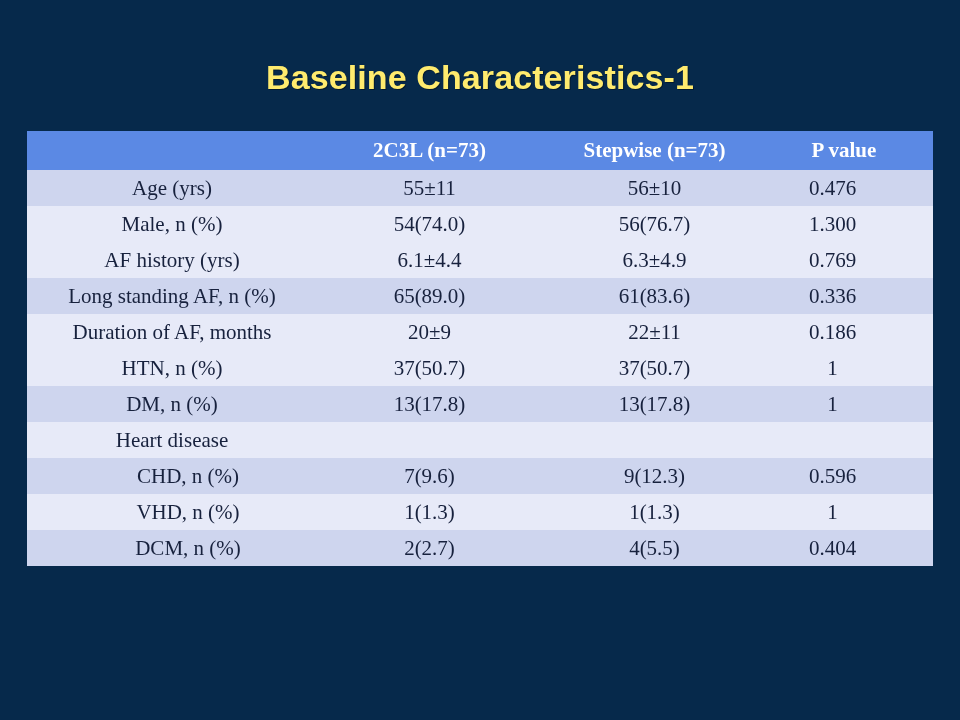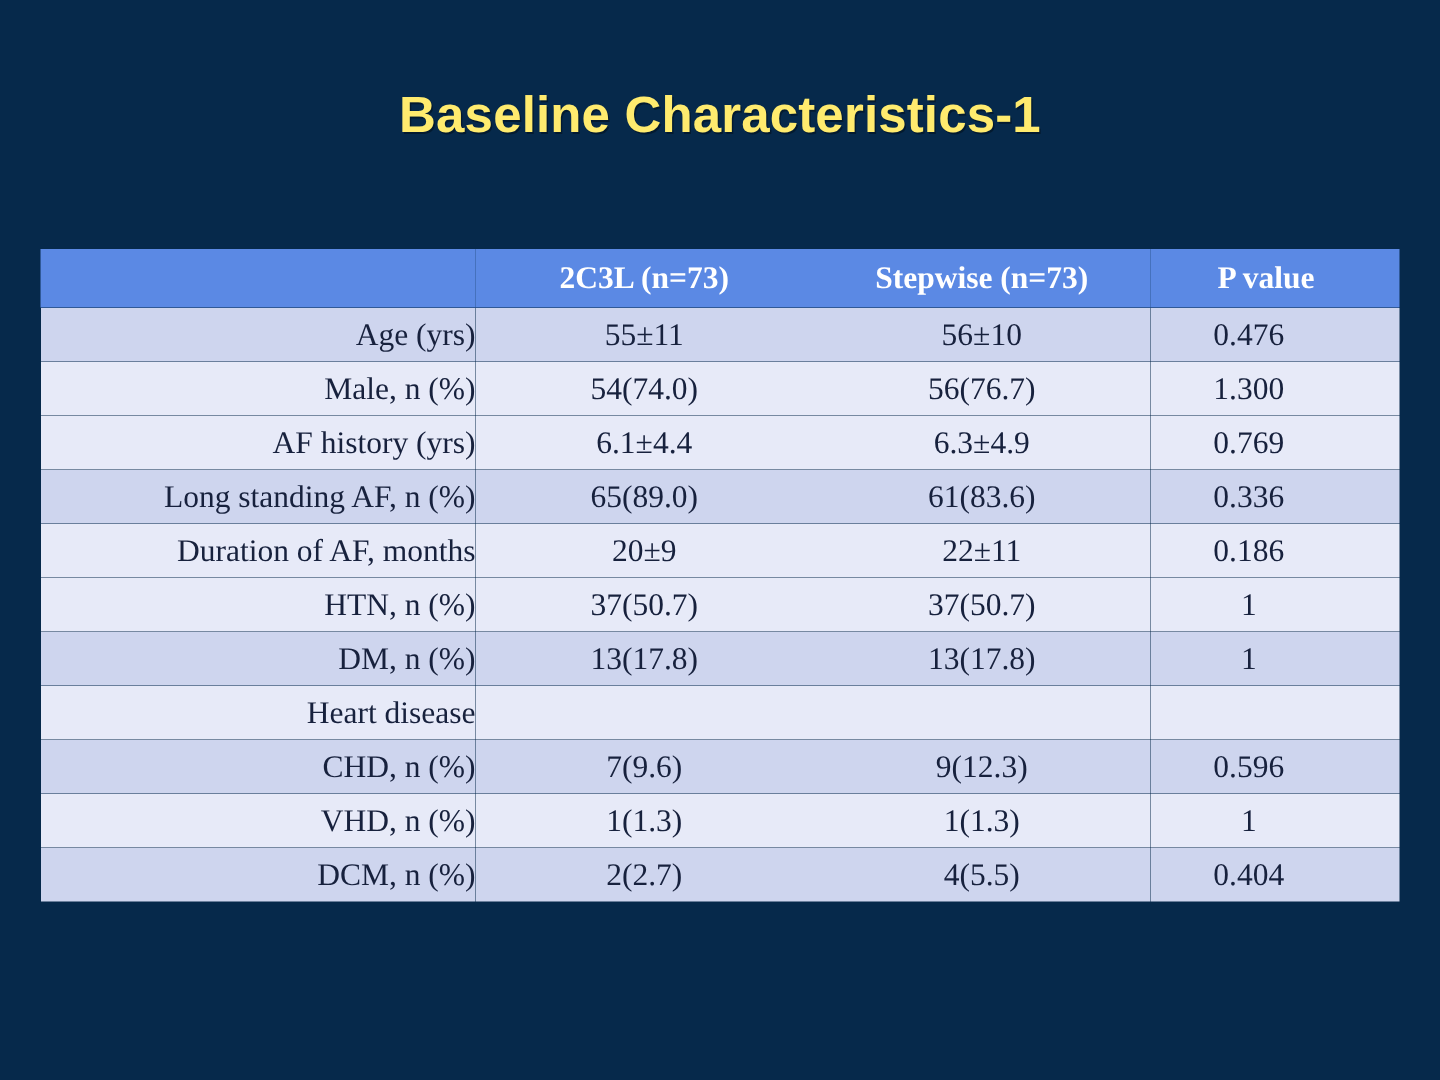--- a/index.html
+++ b/index.html
@@ -31,21 +31,20 @@
     font-size: 34px;
     letter-spacing: 0.1px;
     color: #ffeb6e;
     text-shadow: 1px 1px 0 rgba(0,0,0,0.35);
   }
   .table-wrap {
     position: absolute;
     left: 27px;
     top: 131px;
     width: 906px;
-    margin-top: 35px;
   }
   table.data {
     border-collapse: collapse;
     width: 906px;
     table-layout: fixed;
   }
   table.data col.c-label  { width: 290px; }
   table.data col.c-col1   { width: 225px; }
   table.data col.c-col2   { width: 225px; }
   table.data col.c-col3   { width: 166px; }
@@ -77,21 +76,21 @@
     padding: 0;
     border: 0;
     vertical-align: middle;
     white-space: nowrap;
     overflow: hidden;
   }
   table.data tbody tr.band-a td { background: #ced5ee; }
   table.data tbody tr.band-b td { background: #e7eaf8; }
 
   td.label {
-    text-align: right;
+    text-align: center;
     padding-left: 9px;
   }
   td.label.indent {
     padding-left: 32px;
   }
   td.val {
     text-align: center;
   }
   td.val.p {
     padding-right: 35px;

